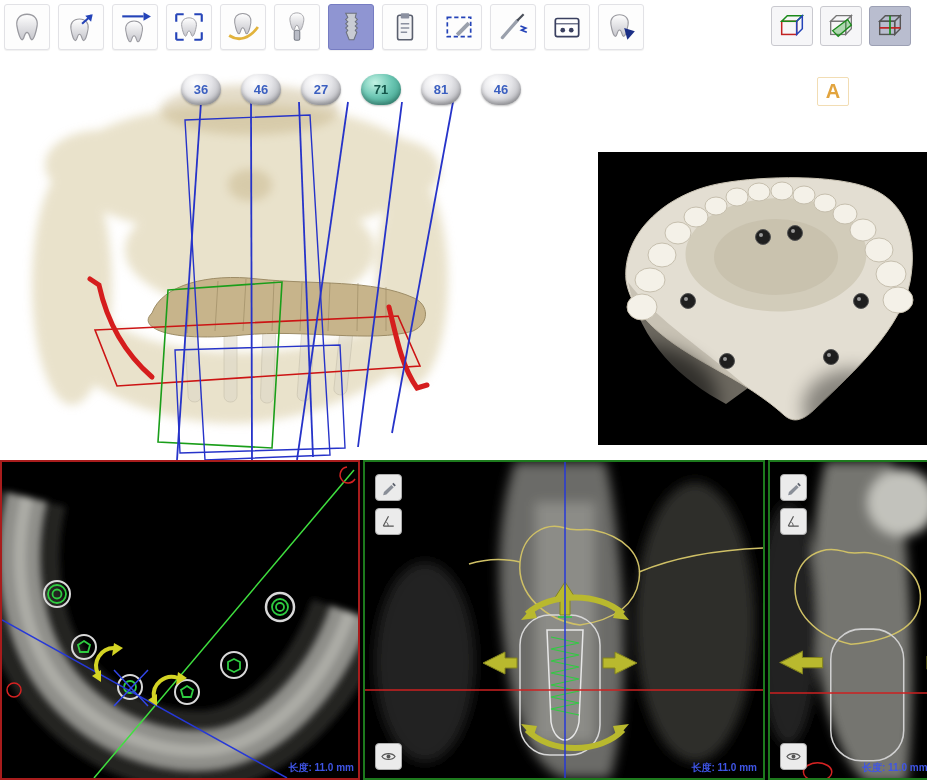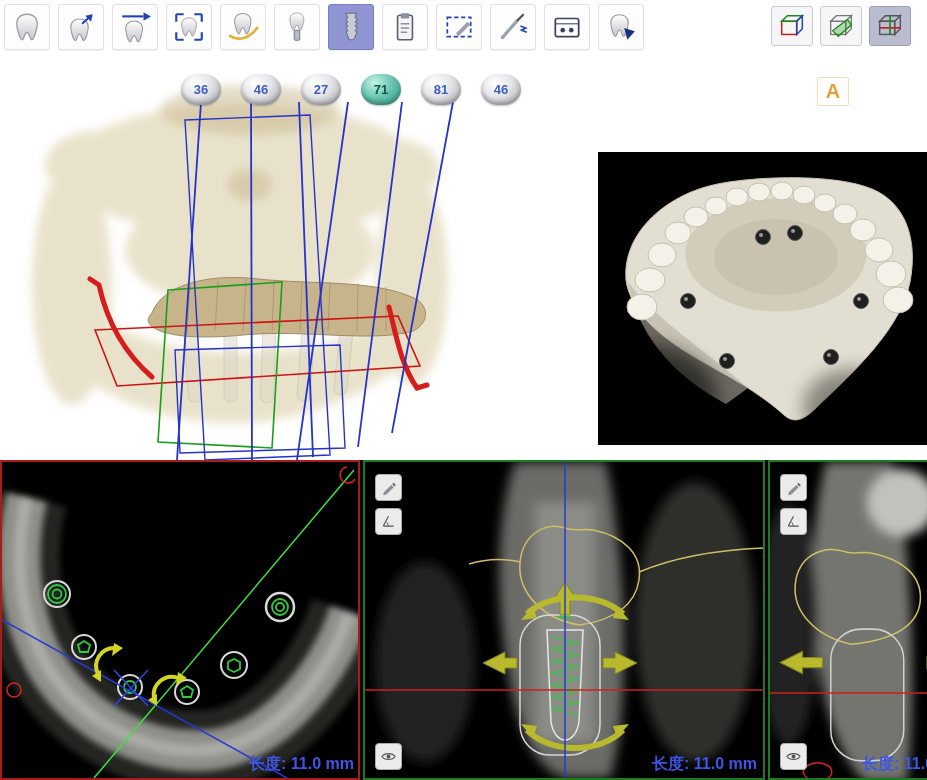--- a/index.html
+++ b/index.html
@@ -41,21 +41,21 @@
   .ct{position:absolute;left:0;top:460px;width:927px;height:320px;display:flex;background:#000}
   .panel{position:relative;height:320px;box-sizing:border-box;overflow:hidden;background:#000}
   .p1{width:360px;border:2px solid #a81c1c;margin-right:3px}
   .p2{width:402px;border:2px solid #1d7a1d;margin-right:3px}
   .p3{width:159px;border:2px solid #1d7a1d;border-right:none}
   .panel > svg{position:absolute;left:0;top:0;width:100%;height:100%}
 
   .mini{position:absolute;width:25px;height:25px;background:#ebebeb;border:1px solid #adadad;border-radius:4px;
         display:flex;align-items:center;justify-content:center;z-index:4}
   .mini svg{width:17px;height:17px}
-  .len{position:absolute;bottom:3px;color:#3f55e6;font-weight:bold;font-size:16px;white-space:nowrap;z-index:4}
+  .len{position:absolute;bottom:3px;color:#3f55e6;font-weight:bold;font-size:10px;white-space:nowrap;z-index:4}
 </style>
 </head>
 <body>
 
 <svg width="0" height="0" style="position:absolute" aria-hidden="true">
   <defs>
     <linearGradient id="gT" x1="0" y1="0" x2="0" y2="1">
       <stop offset="0" stop-color="#ffffff"></stop>
         <stop offset="1" stop-color="#c6c6cc"></stop>
     </linearGradient>

